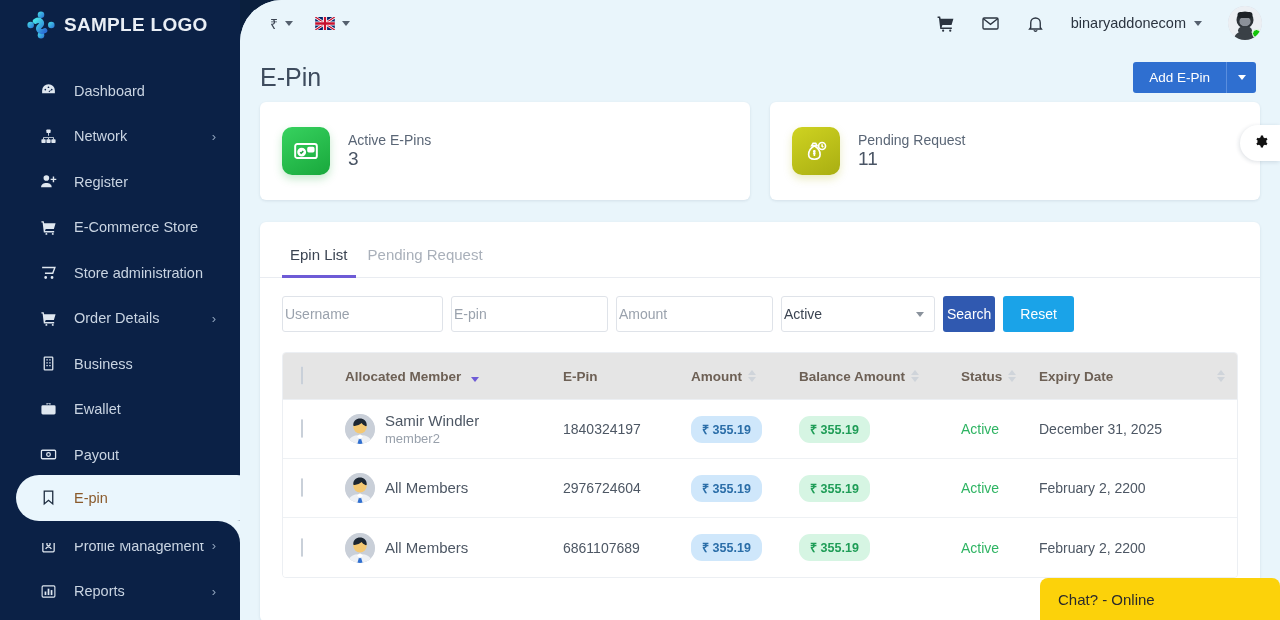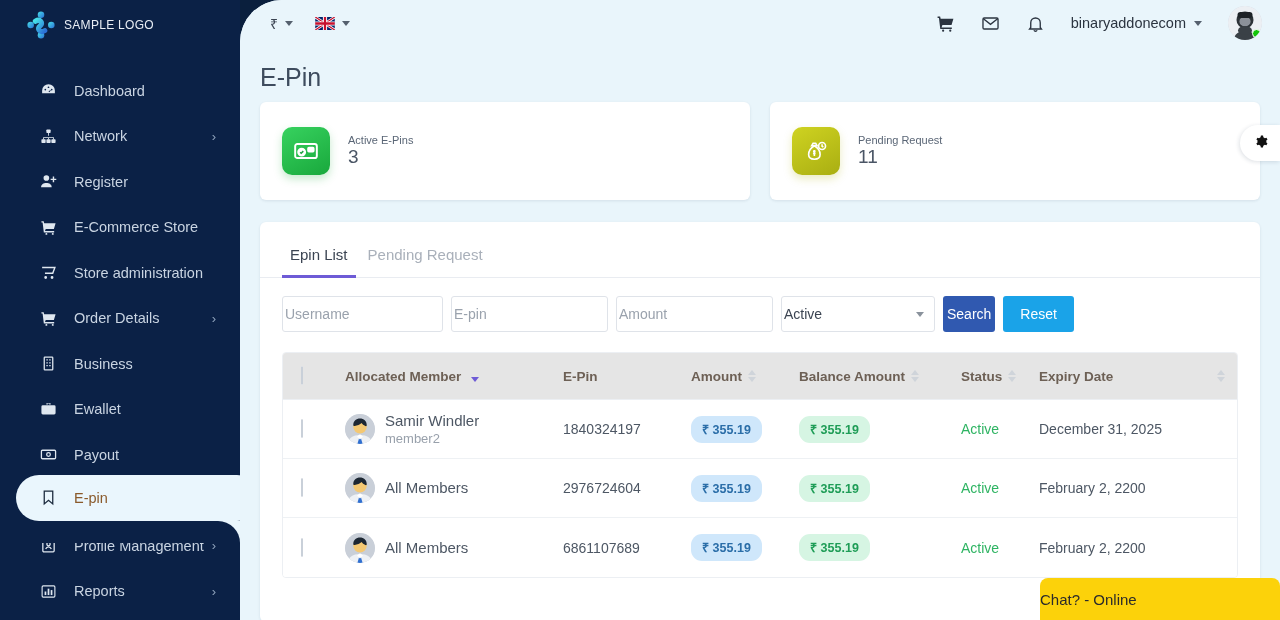--- a/index.html
+++ b/index.html
@@ -11,21 +11,21 @@
   }
   #root { position: relative; width: 1280px; height: 620px; background: #0a1f3d; overflow: hidden; }
 
   
   #sidebar {
     position: absolute; left: 0; top: 0; width: 240px; height: 620px;
     background: #0b2146; z-index: 5;
   }
   .logo-row { display: flex; align-items: center; height: 50px; padding-left: 26px; gap: 8px; }
   .logo-mark { width: 30px; height: 30px; flex: 0 0 30px; }
-  .logo-text { color: #e9eef5; font-size: 12px; letter-spacing: .3px; font-weight: 400; }
+  .logo-text { color: #e9eef5; font-size: 19px; letter-spacing: .3px; font-weight: 700; }
 
   .nav { margin-top: 18px; position: relative; }
   .nav-item {
     position: relative; display: flex; align-items: center;
     height: 45.5px; padding-left: 40px; color: #c9d4e2; font-size: 14.5px;
     cursor: pointer;
   }
   .nav-item .ic { width: 22px; flex: 0 0 22px; display: flex; align-items: center; justify-content: flex-start; color: #dfe7f0; }
   .nav-item .lbl { margin-left: 12px; white-space: nowrap; }
   .nav-item .chev { position: absolute; right: 24px; font-size: 13px; color: #8ea2bb; line-height: 1; }
@@ -81,21 +81,21 @@
   .cards { display: flex; gap: 20px; padding: 0 20px; margin-top: 2px; }
   .card {
     flex: 1; background: #fff; border-radius: 6px; height: 98px;
     box-shadow: 0 1px 3px rgba(20,40,70,.10);
     display: flex; align-items: center; padding: 0 22px; gap: 18px;
   }
   .card .sq { width: 48px; height: 48px; border-radius: 10px; flex: 0 0 48px; display: flex; align-items: center; justify-content: center; }
   .card .sq.green  { background: linear-gradient(150deg,#37d25f,#19a83c); box-shadow: 0 4px 8px rgba(32,170,60,.25); }
   .card .sq.blue   { background: linear-gradient(150deg,#2fb4ef,#0f8fd6); box-shadow: 0 4px 8px rgba(25,150,220,.25); }
   .card .sq.olive  { background: linear-gradient(150deg,#cfd321,#a9ae12); box-shadow: 0 4px 8px rgba(175,180,20,.25); }
-  .card .tx .t { font-size: 11px; color: #5a6676; }
+  .card .tx .t { font-size: 14px; color: #5a6676; }
   .card .tx .v { font-size: 19px; color: #4a5565; }
 
   .gearfab {
     position: absolute; right: 0; top: 125px; width: 40px; height: 36px;
     background: #fff; border-radius: 18px 0 0 18px;
     display: flex; align-items: center; justify-content: center;
     box-shadow: -1px 1px 4px rgba(20,40,70,.14); cursor: pointer; z-index: 12;
   }
 
   .panel {
@@ -142,21 +142,21 @@
   .sorticon { display: inline-flex; flex-direction: column; line-height: 0; }
   .sorticon i { width: 0; height: 0; border-left: 4px solid transparent; border-right: 4px solid transparent; display: block; }
   .sorticon i.up { border-bottom: 5px solid #cfd4da; margin-bottom: 2px; }
   .sorticon i.dn { border-top: 5px solid #cfd4da; }
   .sorticon.active i.up { border-bottom-color: transparent; }
   .sorticon.active i.dn { border-top-color: #6e5bd6; }
 
   .chatbox {
     position: absolute; right: 0; bottom: 0; width: 240px; height: 42px;
     background: #fcd20a; border-radius: 8px 8px 0 0; display: flex; align-items: center;
-    font-size: 15px; color: #2b2b2b; cursor: pointer; z-index: 20;
+    padding-left: 18px; font-size: 15px; color: #2b2b2b; cursor: pointer; z-index: 20;
   }
 </style>
 </head>
 <body>
 
 <div id="root">
 
   <div id="sidebar">
     <div class="logo-row">
       <span class="logo-mark">
@@ -375,20 +375,26 @@
             <path d="M6 34c0-6 5-9 11-9s11 3 11 9z" fill="#3a4046"></path>
             <ellipse cx="17" cy="24.5" rx="7" ry="4.5" fill="#3a4046"></ellipse>
           </svg>
           <span class="dot"></span>
         </span>
       </div>
     </div>
 
     <div class="pagehead">
       <div class="pagetitle">E-Pin</div>
+      <div class="btn-group">
+        <button class="btn-primary">Add E-Pin</button>
+        <span class="btn-caret">
+          <span class="caret"></span>
+        </span>
+      </div>
     </div>
 
     <div class="cards">
       <div class="card">
         <span class="sq green">
           <svg width="26" height="26" viewBox="0 0 24 24" fill="none" stroke="#fff" stroke-width="1.8">
               <rect x="2" y="5.5" width="20" height="13" rx="2"></rect>
               <rect x="14" y="9" width="5" height="3.4" rx=".6" fill="#fff"></rect>
               <circle cx="8" cy="13" r="3.2" fill="#fff"></circle>
               <path d="M6.6 13.1l1 1 1.9-2" stroke="#22a544" stroke-width="1.4"></path>

